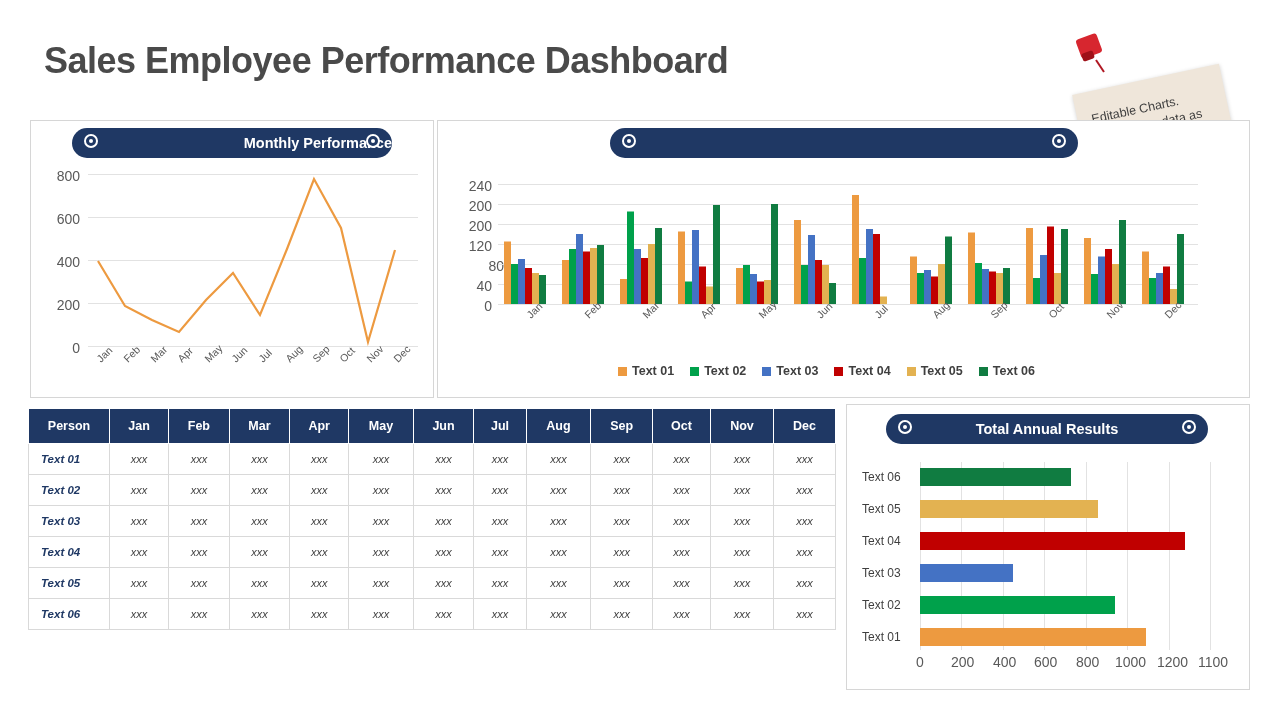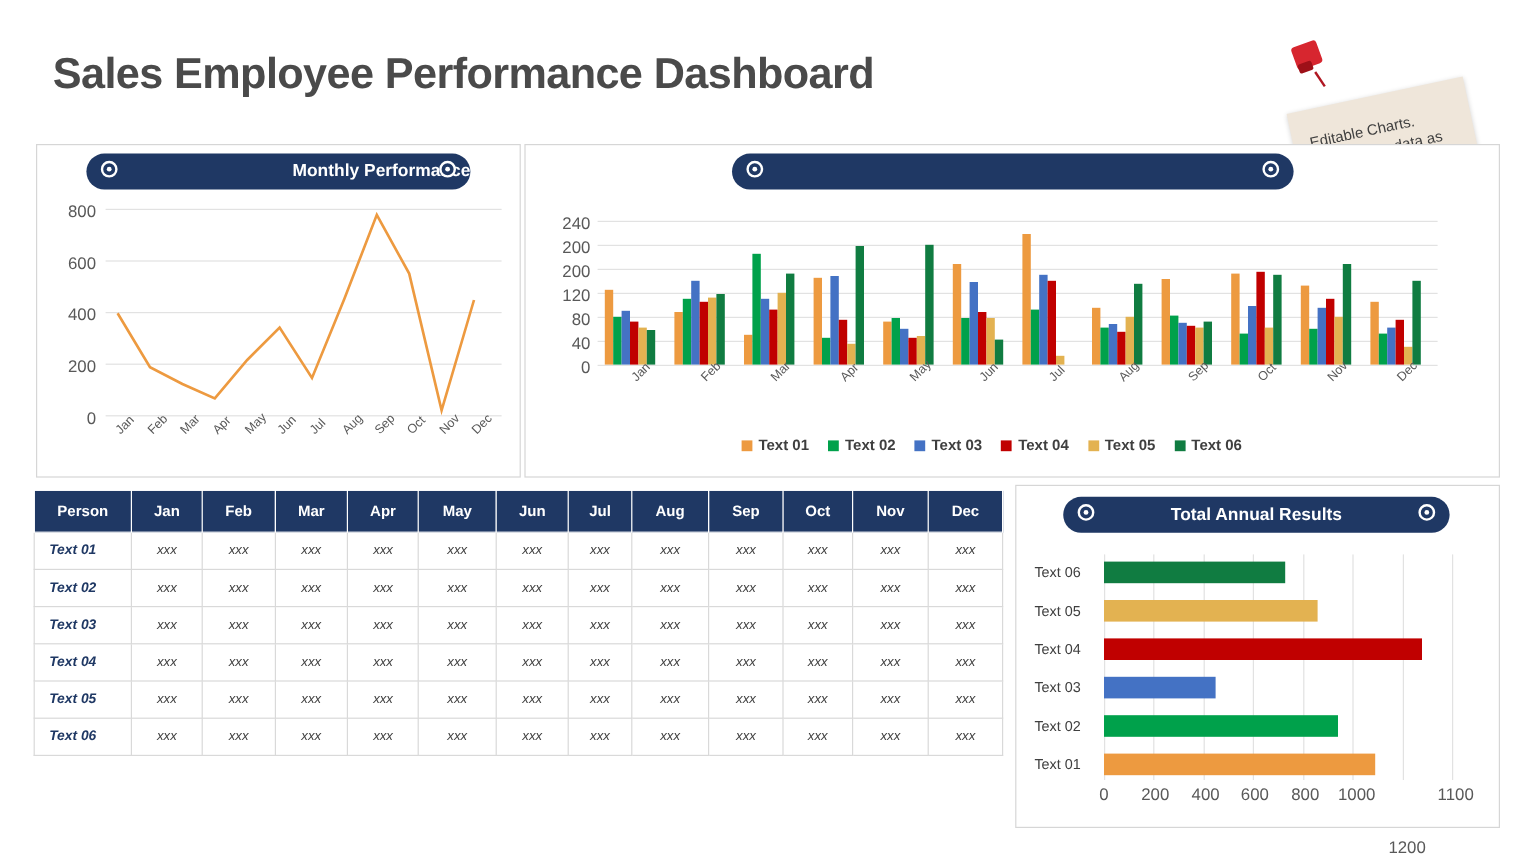--- a/index.html
+++ b/index.html
@@ -242,21 +242,21 @@
 <div class="panel" style="left:437px; top:120px; width:813px; height:278px;">
 </div>
 <div class="panel-title" style="left:610px; top:128px; width:468px;">
   <span class="pill-dot left"></span>
   <span class="pill-dot right"></span>
 </div>
 
 <div style="position:absolute; left:462px; top:176px; width:760px; height:190px;">
   <div class="axis-label ytick" style="left:0px; top:122px; width:30px;">0</div>
   <div class="axis-label ytick" style="left:0px; top:102px; width:30px;">40</div>
-  <div class="axis-label ytick" style="left:0px; top:82px; width:30px;">80</div>
+  <div class="axis-label ytick" style="left:12px; top:82px; width:30px;">80</div>
   <div class="axis-label ytick" style="left:0px; top:62px; width:30px;">120</div>
   <div class="axis-label ytick" style="left:0px; top:42px; width:30px;">200</div>
   <div class="axis-label ytick" style="left:0px; top:22px; width:30px;">200</div>
   <div class="axis-label ytick" style="left:0px; top:2px; width:30px;">240</div>
 
   <div class="gridline" style="left:36px; top:128px; width:700px;"></div>
   <div class="gridline" style="left:36px; top:108px; width:700px;"></div>
   <div class="gridline" style="left:36px; top:88px; width:700px;"></div>
   <div class="gridline" style="left:36px; top:68px; width:700px;"></div>
   <div class="gridline" style="left:36px; top:48px; width:700px;"></div>
@@ -541,15 +541,15 @@
     <rect x="0" y="134" width="195" height="18" fill="#00A14B"></rect>
     <rect x="0" y="166" width="226" height="18" fill="#ED9A40"></rect>
   </svg>
 
   <div class="axis-label" style="left:58px;  top:194px;">0</div>
   <div class="axis-label" style="left:93px;  top:194px;">200</div>
   <div class="axis-label" style="left:135px; top:194px;">400</div>
   <div class="axis-label" style="left:176px; top:194px;">600</div>
   <div class="axis-label" style="left:218px; top:194px;">800</div>
   <div class="axis-label" style="left:257px; top:194px;">1000</div>
-  <div class="axis-label" style="left:299px; top:194px;margin-top:44px;">1200</div>
+  <div class="axis-label" style="left:299px; top:194px;">1200</div>
   <div class="axis-label" style="left:340px; top:194px;">1100</div>
 </div>
 
 </body></html>

